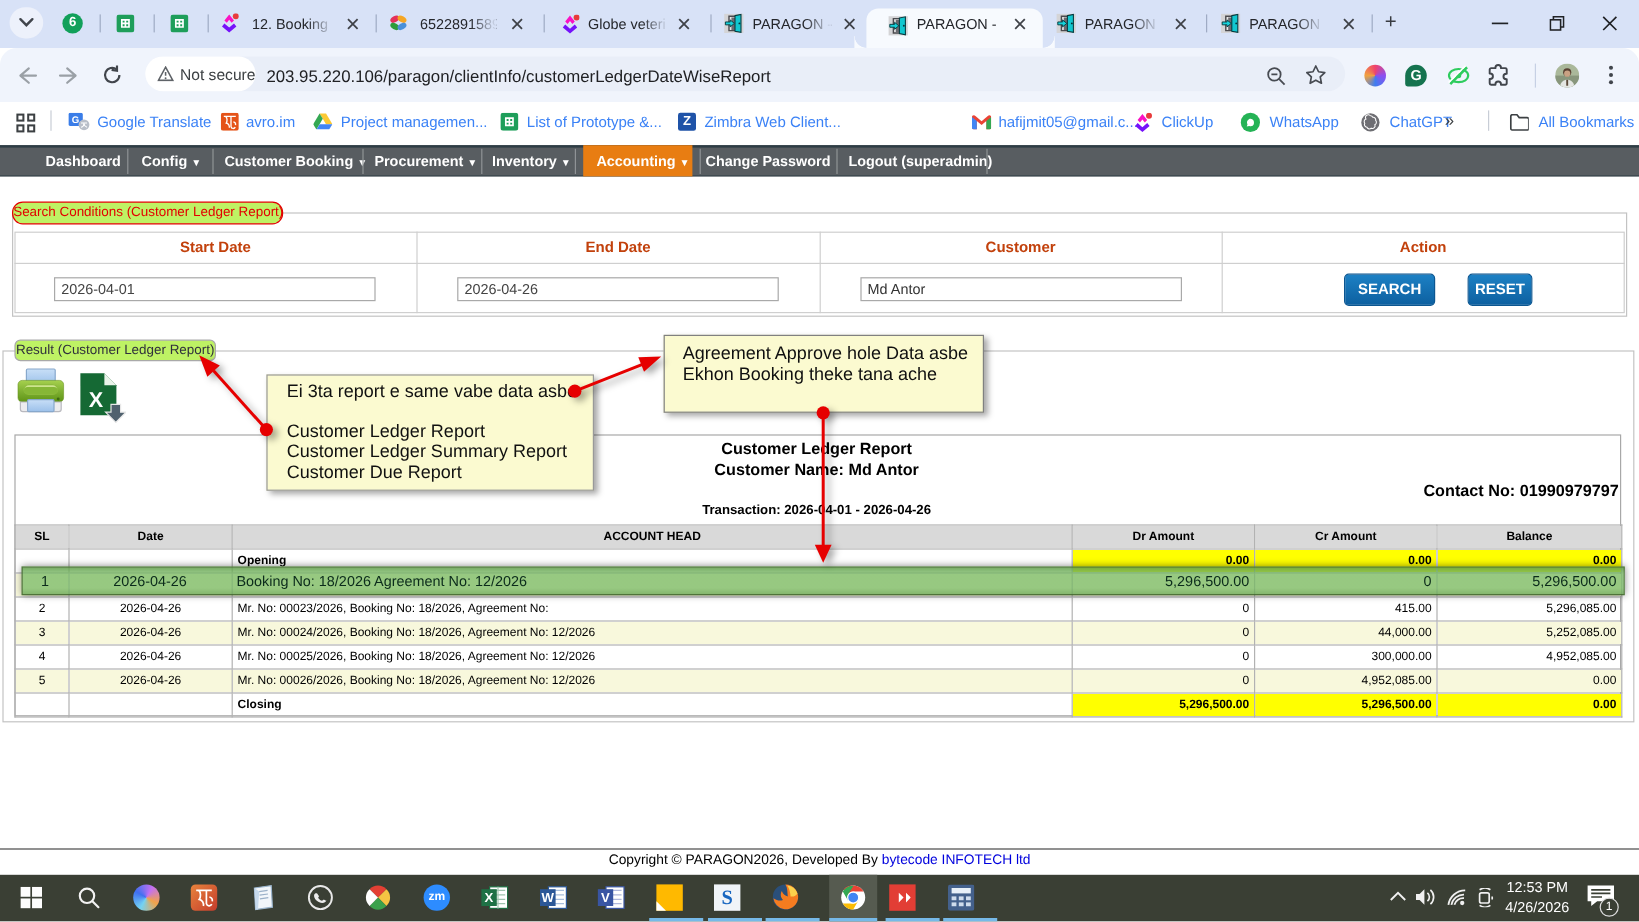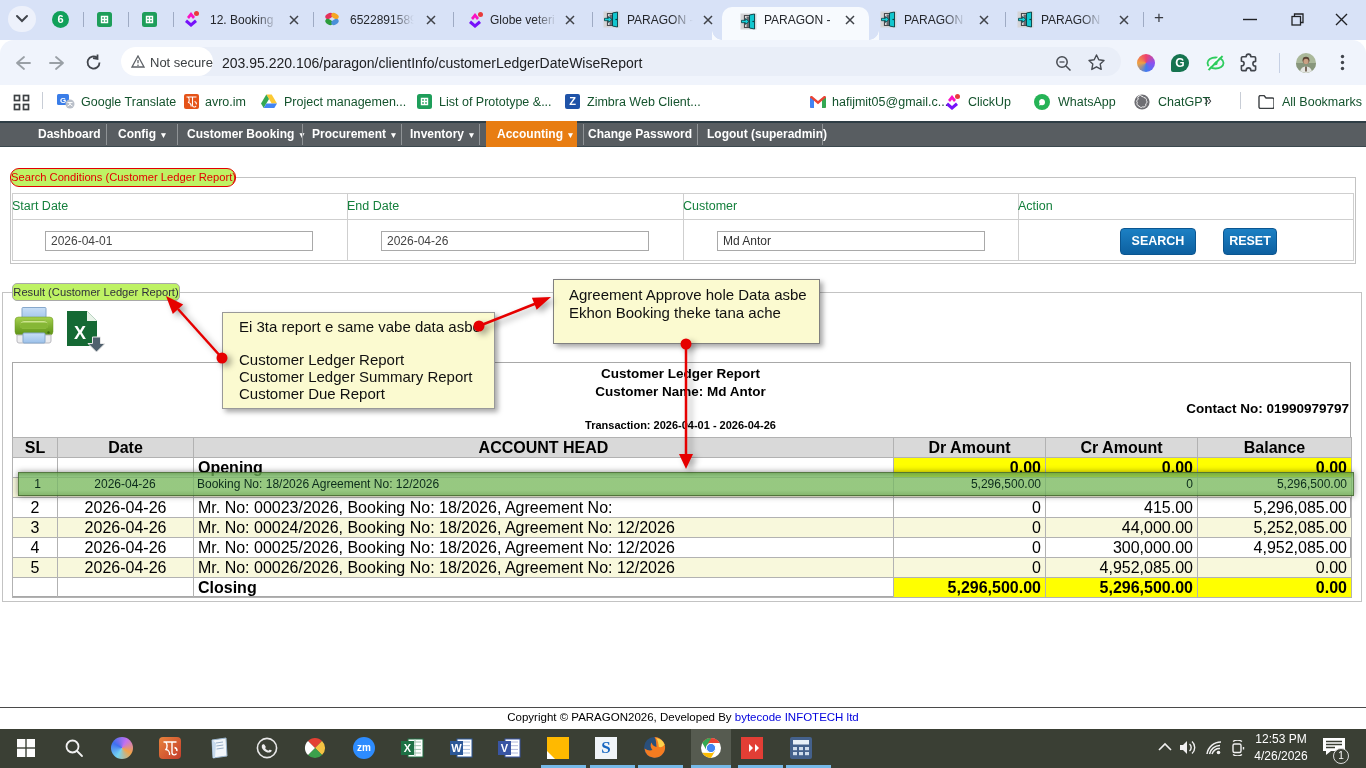--- a/index.html
+++ b/index.html
@@ -5,41 +5,41 @@
 html,body{margin:0;padding:0;}
 body{width:1366px;height:768px;overflow:hidden;position:relative;font-family:"Liberation Sans",sans-serif;background:#fff;}
 .abs{position:absolute;}
 
 #frame{left:0;top:0;width:1366px;height:40px;background:#d8e2f7;}
 #toolbar{left:0;top:40px;width:1366px;height:45px;background:#f0f4fc;border-radius:14px 14px 0 0;}
 #bookmarks{left:0;top:85px;width:1366px;height:37px;background:#fff;}
 .tabsep{width:1px;height:15px;top:12px;background:#9fabc4;}
 .tabtxt{font-size:12px;color:#24262b;top:13px;white-space:nowrap;overflow:hidden;}
 .fade:after{content:"";position:absolute;right:0;top:0;bottom:0;width:22px;background:linear-gradient(90deg,rgba(216,226,247,0),#d8e2f7);}
-.bmtxt{top:95px;font-size:12.5px;color:#14532d;white-space:nowrap;}
+.bmtxt{top:95px;font-size:12.5px;color:#3b82f6;white-space:nowrap;}
 #row1 td{color:transparent;}
 .activetab{left:722px;top:7px;width:147px;height:33px;background:#f7fafe;border-radius:10px 10px 0 0;}
 .activetab:before,.activetab:after{content:"";position:absolute;bottom:0;width:10px;height:10px;background:radial-gradient(circle at 0 0,rgba(0,0,0,0) 9.5px,#f7fafe 10px);}
 .activetab:before{left:-10px;transform:scaleX(-1);}
 .activetab:after{right:-10px;}
 
 #nav{left:0;top:121px;width:1366px;height:26px;background:#585d61;border-top:2px solid #2e3d45;border-bottom:1px solid #3b484e;box-sizing:border-box;}
 #navitems{position:absolute;left:0;top:121px;width:1366px;height:26px;}
 .navitem{top:0;height:42px;line-height:27px;color:#fff;font-size:12px;font-weight:bold;white-space:nowrap;}
 .navsep{width:1px;height:21px;top:3px;background:#8f9396;}
 
 .fieldset{border:1px solid #c3c3c3;background:#fff;}
 .legend{background:#bef264;font-size:11.5px;line-height:17px;text-align:center;white-space:nowrap;}
-.th-teal{color:#15803d;font-size:12.5px;font-weight:normal;}
+.th-teal{color:#c2410c;font-size:12.5px;text-align:center;font-weight:bold;}
 .inp{border:1px solid #a9a9a9;background:#fff;font-size:12px;color:#444;line-height:18px;padding-left:5px;}
 .btn{color:#fff;font-weight:bold;font-size:12.5px;text-align:center;border-radius:4px;border:1px solid #0b5691;background:linear-gradient(#1c80c4,#0d60a0);}
 
 #rtable{left:12px;top:362px;width:1337px;height:233px;border:1px solid #a8a8a8;}
 .ttl{width:1337px;text-align:center;font-weight:bold;color:#000;}
-table.data{border-collapse:collapse;width:1339px;table-layout:fixed;font-size:16px;color:#000;}
+table.data{border-collapse:collapse;width:1339px;table-layout:fixed;font-size:10px;color:#000;}
 table.data td{border:1px solid #b2b2b2;height:19px;padding:0 4px;overflow:hidden;white-space:nowrap;}
 td.c{text-align:center;}
 td.r{text-align:right;}
 td.y{background:#ffff00;font-weight:bold;text-align:right;}
 tr.hd td{background:#d9d9d9;font-weight:bold;text-align:center;}
 tr.alt td{background:#f8f8dc;}
 
 .note{background:#fbfad0;border:1px solid #999;box-shadow:3px 3px 5px rgba(0,0,0,0.35);font-size:15px;color:#101010;}
 
 #taskbar{left:0;top:729px;width:1366px;height:39px;background:#3a3f34;}

